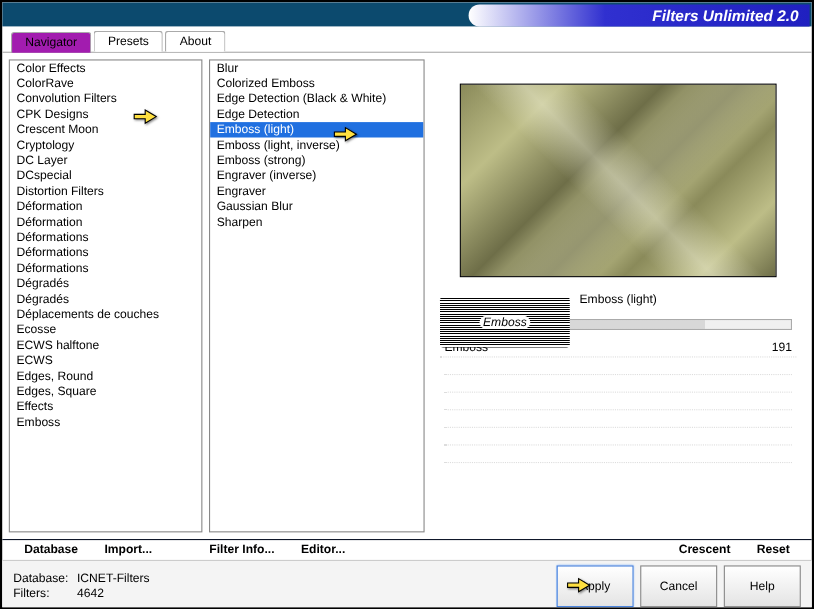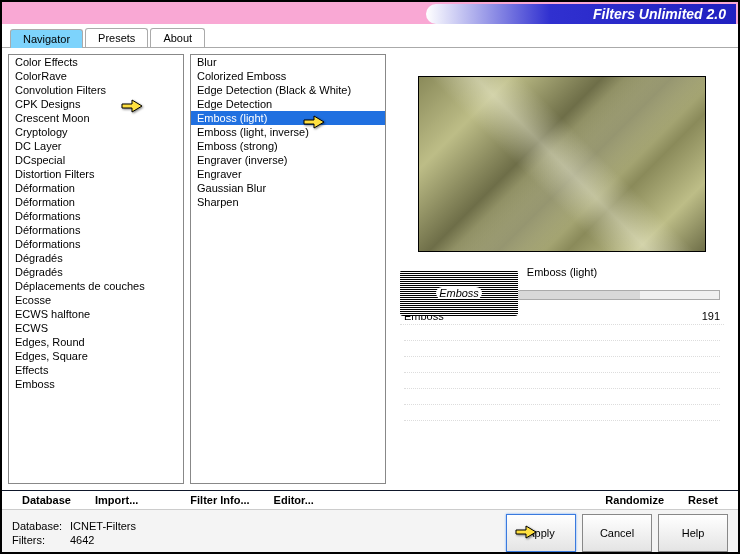--- a/index.html
+++ b/index.html
@@ -1,21 +1,21 @@
 <!DOCTYPE html>
 <html><head>
 <meta charset="utf-8">
 <style>
 * { box-sizing: border-box; margin: 0; padding: 0; font-family: "Segoe UI", Tahoma, Arial, sans-serif; }
 body { width: 740px; height: 554px; background: #fff; border: 2px solid #000; position: relative; overflow: hidden; font-size: 11px; }
-.header { height: 22px; background: #f9a8d4; display: flex; align-items: center; }
+.header { height: 22px; background: #0c4a6e; display: flex; align-items: center; }
 .title-stripe { position: absolute; top: 2px; right: 2px; height: 20px; width: 310px; background: linear-gradient(90deg, #fff 0%, #3030d0 40%, #2020c0 100%); border-radius: 10px 0 0 10px; display: flex; align-items: center; justify-content: flex-end; padding-right: 10px; color: #fff; font-weight: bold; font-style: italic; font-size: 14px; }
 .tabs-row { display: flex; border-bottom: 1px solid #aaa; padding-left: 8px; margin-top: 4px; }
 .tab { padding: 3px 12px; border: 1px solid #aaa; border-bottom: none; background: #fff; margin-right: 2px; border-radius: 3px 3px 0 0; cursor: pointer; font-size: 11px; }
-.tab.active { background: #7dd3fc; position: relative; top: 1px; }
+.tab.active { background: #a21caf; position: relative; top: 1px; }
 .main { display: flex; height: 442px; padding: 6px; gap: 6px; }
 .col { display: flex; flex-direction: column; }
 .category-list { width: 176px; border: 1px solid #888; overflow-y: scroll; background: #fff; }
 .filter-list { width: 196px; border: 1px solid #888; overflow-y: scroll; background: #fff; }
 .list-item { padding: 1px 6px; font-size: 11px; cursor: pointer; white-space: nowrap; }
 .list-item.selected { background: #2070e0; color: #fff; }
 .preview-panel { flex: 1; display: flex; flex-direction: column; padding: 4px 8px; }
 .preview-img { width: 288px; height: 176px; border: 1px solid #000; background: linear-gradient(135deg, #8a8a5a 0%, #bdbd87 20%, #6e6e48 40%, #d6d6a0 55%, #8a8a5a 70%, #bdbd87 85%, #6e6e48 100%); position: relative; overflow: hidden; margin: 18px auto 8px; }
 .preview-img::before, .preview-img::after { content: ""; position: absolute; }
 .preview-img::before { inset: 0; background:
@@ -113,21 +113,21 @@
   </div>
 </div>
 
 <div class="toolbar">
   <button class="tbtn">Database</button>
   <button class="tbtn">Import...</button>
   <div style="width:24px"></div>
   <button class="tbtn">Filter Info...</button>
   <button class="tbtn">Editor...</button>
   <div class="spacer"></div>
-  <button class="tbtn">Randomize</button>
+  <button class="tbtn">Crescent</button>
   <button class="tbtn">Reset</button>
 </div>
 
 <div class="footer">
   <div class="footer-info">
     <div><span class="lbl">Database:</span><span>ICNET-Filters</span></div>
     <div><span class="lbl">Filters:</span><span>4642</span></div>
   </div>
   <div class="footer-btns">
     <button class="fbtn primary">Apply</button>

